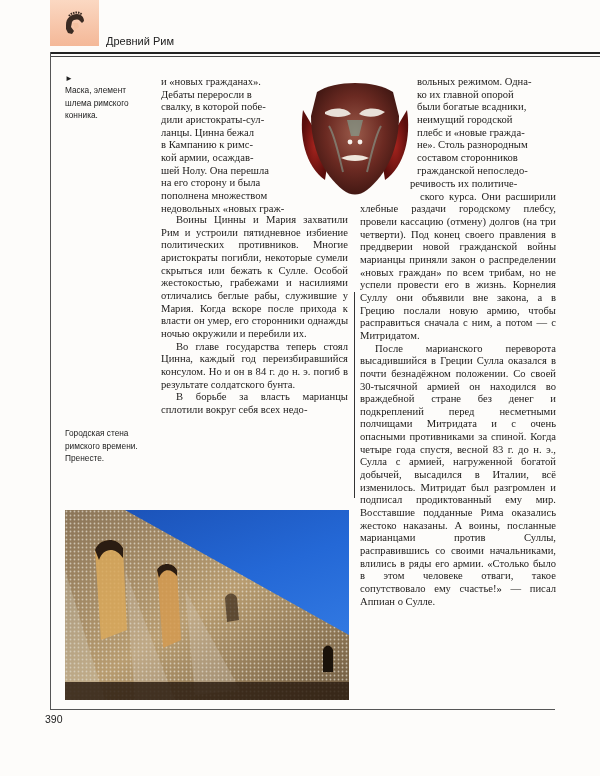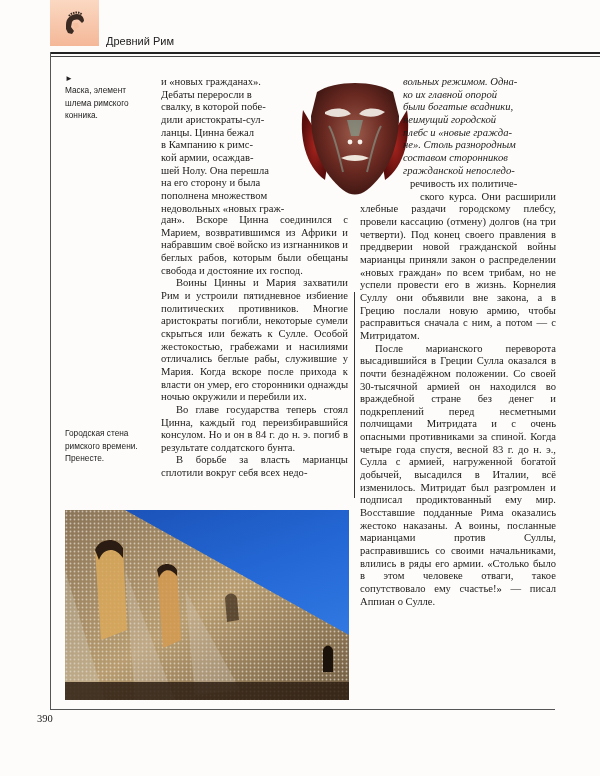--- a/index.html
+++ b/index.html
@@ -37,34 +37,34 @@
 
   .text {
     position: absolute;
     font-size: 10.6px; line-height: 12.65px;
     text-align: justify; hyphens: manual;
   }
   .text p { margin: 0; text-indent: 0; }
   .text p.indent { text-indent: 15px; }
   .col-a-top { left: 161px; top: 76px; width: 145px; }
   .col-a-full { left: 161px; top: 214px; width: 187px; }
-  .col-b-top { left: 403px; top: 76px; width: 137px; font-style: italic; }
+  .col-b-top { left: 417px; top: 76px; width: 137px; }
   .col-b-full { left: 360px; top: 178px; width: 196px; }
 
   .mask {
     position: absolute; left: 295px; top: 76px; width: 120px; height: 122px;
   }
   .photo {
     position: absolute; left: 65px; top: 510px; width: 284px; height: 190px;
     overflow: hidden;
     background: linear-gradient(160deg, #1a4fb3 0%, #2468d6 45%, #3a84ea 100%);
   }
   .page-number {
-    position: absolute; left: 37px; top: 713px;
-    font-family: Liberation Serif, serif;
+    position: absolute; left: 45px; top: 713px;
+    font-family: Liberation Sans, sans-serif;
     font-size: 10.5px; color: #222;
   }
 </style>
 </head>
 <body>
 
 <div class="logo-box">
   <svg width="26" height="26" viewBox="0 0 26 26">
     <path d="M5 14 C5 7 10 3 16 3 C20 3 23 6 23 10 L21 12 L19 10 C17 8 13 8 11 11 L10 16 L13 20 L11 23 L7 22 L5 18 Z" fill="#3a2a22"></path>
     <path d="M8 5 C11 1 18 0 21 4" stroke="#3a2a22" stroke-width="2" fill="none" stroke-dasharray="1.5 1"></path>
@@ -94,21 +94,20 @@
   <p>ланцы. Цинна бежал</p>
   <p>в Кампанию к римс-</p>
   <p>кой армии, осаждав-</p>
   <p>шей Нолу. Она перешла</p>
   <p>на его сторону и была</p>
   <p>пополнена множеством</p>
   <p>недовольных «новых граж-</p>
 </div>
 
 <div class="text col-a-full">
-  <p>дан». Вскоре Цинна соединился с Марием, возвратившимся из Африки и набравшим своё войско из изгнанников и беглых рабов, которым были обещаны свобода и достояние их господ.</p>
   <p class="indent">Воины Цинны и Мария захватили Рим и устроили пятидневное избиение политических противников. Многие аристократы погибли, некоторые сумели скрыться или бежать к Сулле. Особой жестокостью, грабежами и насилиями отличались беглые рабы, служившие у Мария. Когда вскоре после прихода к власти он умер, его сторонники однажды ночью окружили и перебили их.</p>
   <p class="indent">Во главе государства теперь стоял Цинна, каждый год переизбиравшийся консулом. Но и он в 84 г. до н. э. погиб в результате солдатского бунта.</p>
   <p class="indent">В борьбе за власть марианцы сплотили вокруг себя всех недо-</p>
 </div>
 
 <svg class="mask" viewBox="0 0 120 122">
   <defs>
     <radialGradient id="mg" cx="50%" cy="45%" r="60%">
       <stop offset="0%" stop-color="#9a5a4a"></stop>
       <stop offset="55%" stop-color="#6b2a22"></stop>

